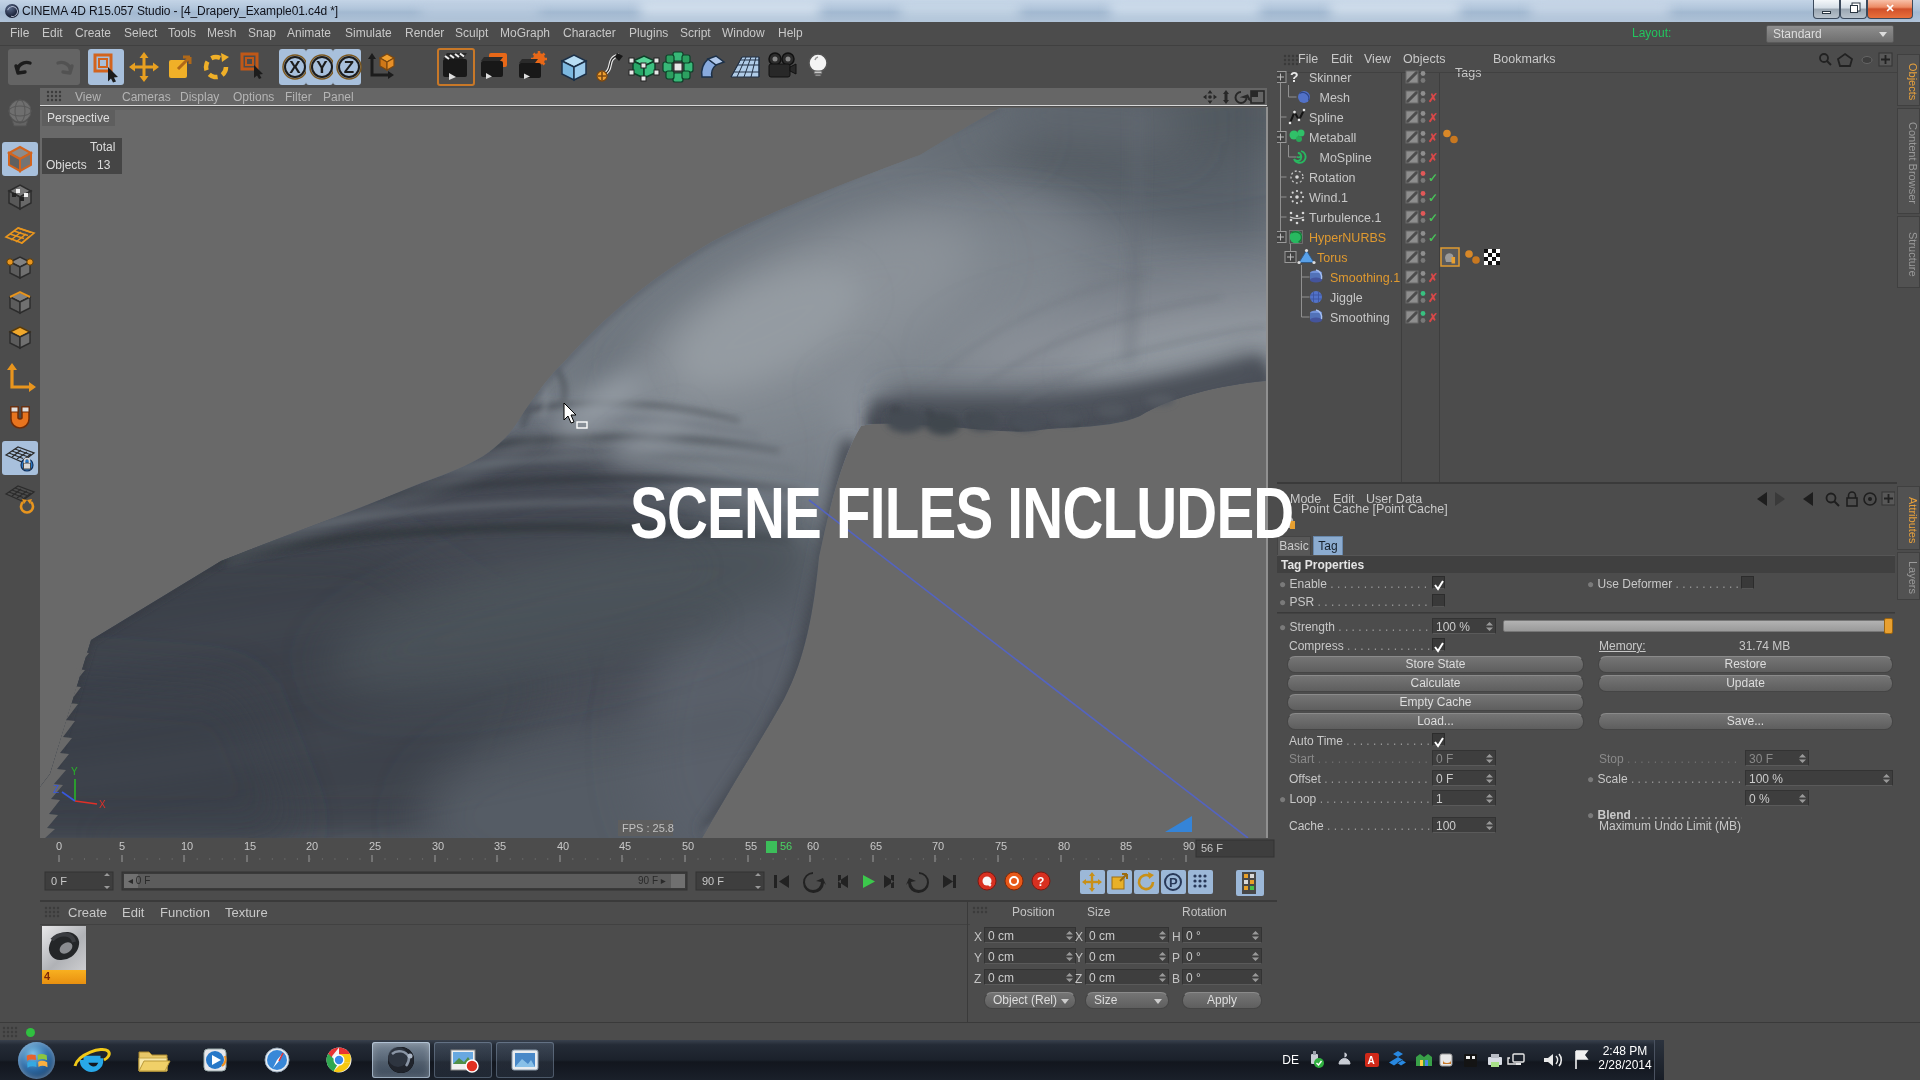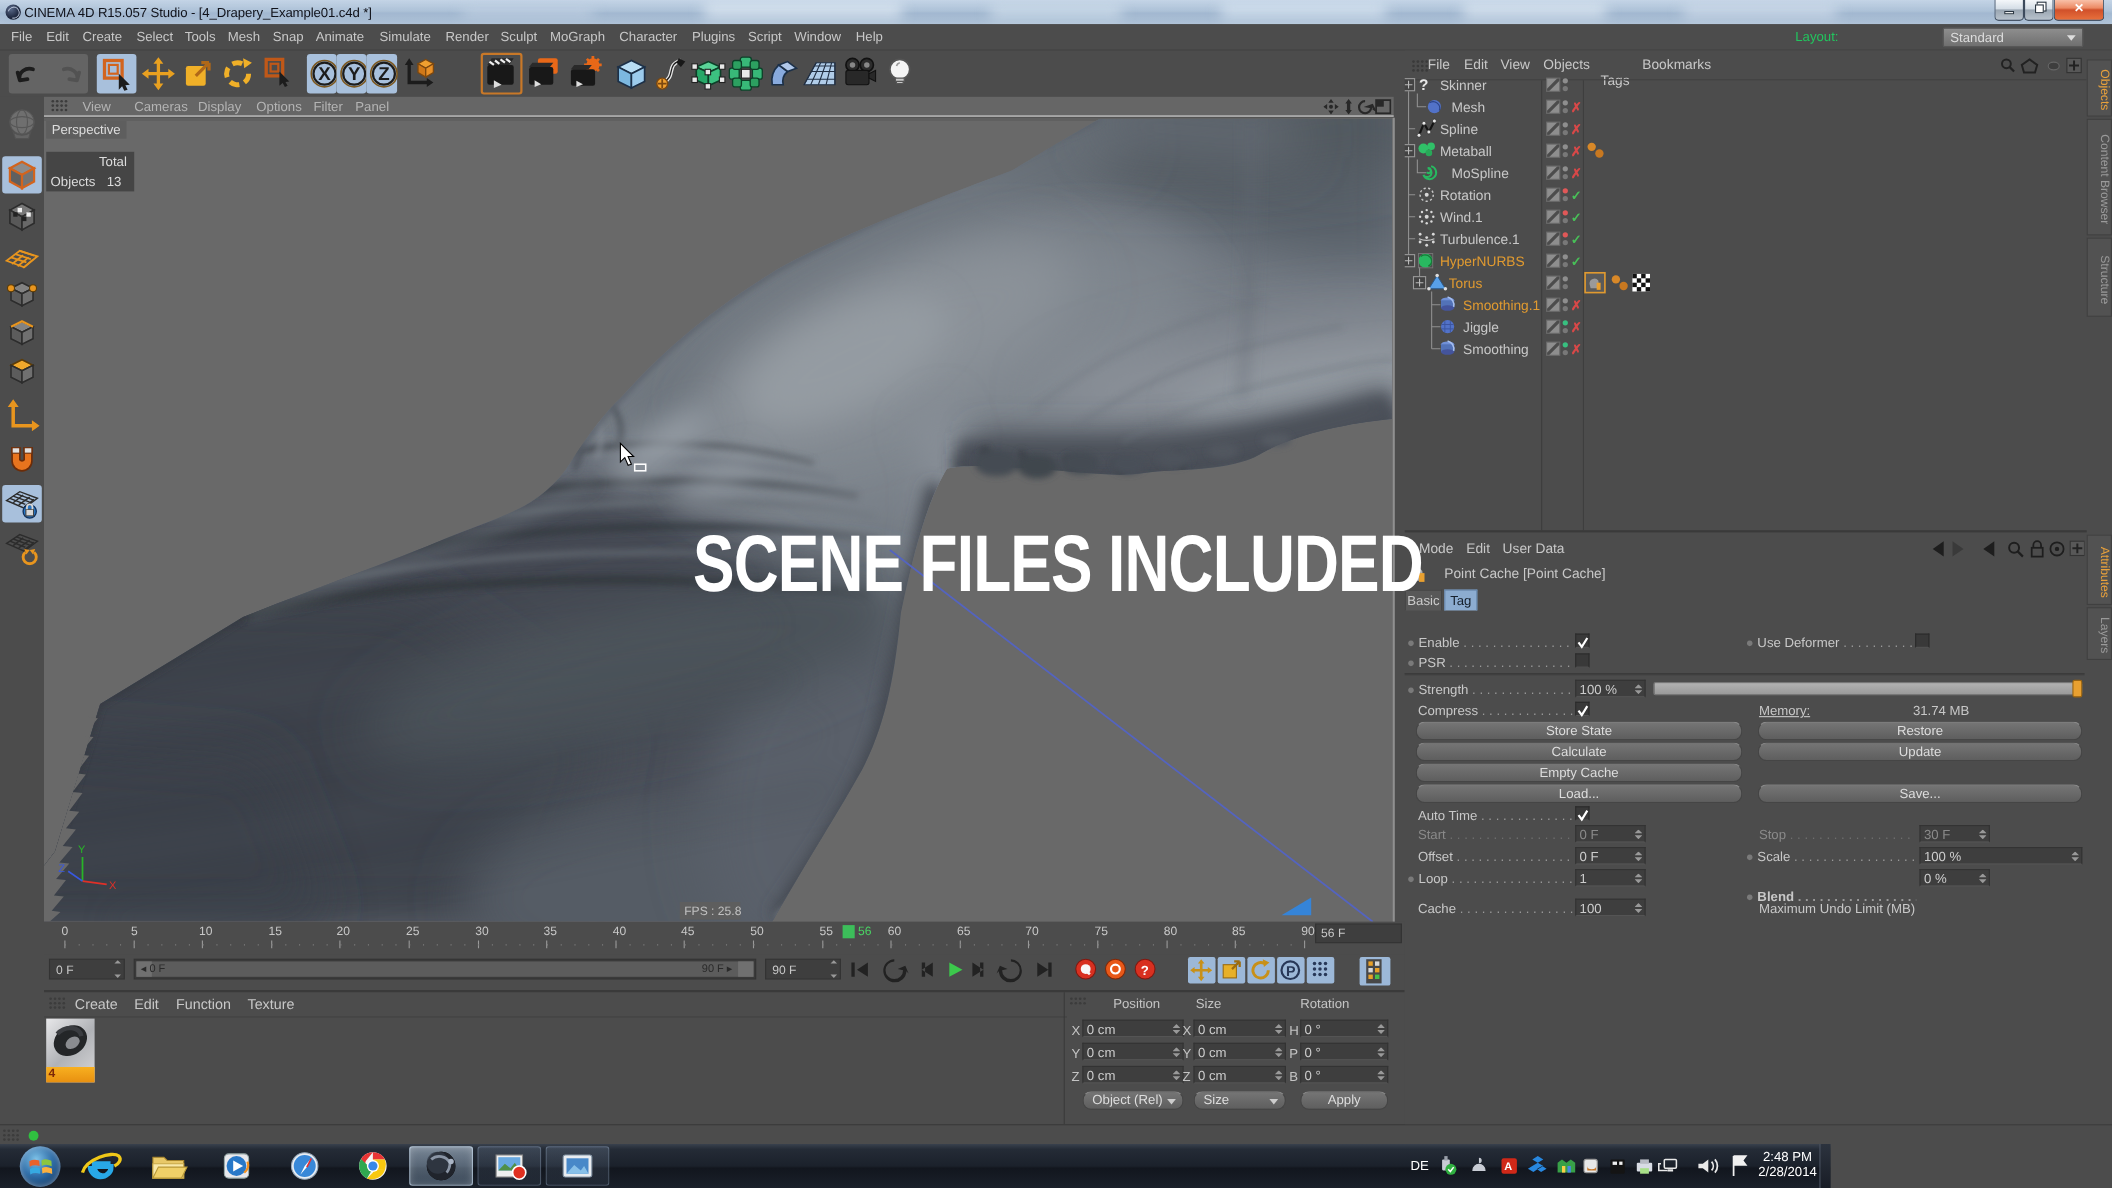--- a/index.html
+++ b/index.html
@@ -1028,23 +1028,24 @@
         <path d="M93.5 8 v-2.5 a3.5 3.5 0 0 1 7 0 v2.5" fill="none" stroke="#1e1e1e" stroke-width="1.6"></path>
         <circle cx="115" cy="9" r="6" fill="none" stroke="#1e1e1e" stroke-width="1.6"></circle>
         <circle cx="115" cy="9" r="2" fill="#1e1e1e"></circle>
         <rect x="127" y="2" width="13" height="13" fill="#585858" stroke="#333"></rect>
         <path d="M133.5 4 v9 M129 8.5 h9" stroke="#222" stroke-width="1.8"></path>
       </svg>
   <svg class="abs" style="left:2px;top:28px;" width="18" height="18" viewBox="0 0 18 18">
         <path d="M3 10 a6 6 0 0 1 11 -3 l1 9 h-11z" fill="#b0b0b0"></path>
         <rect x="11" y="9" width="5" height="8" fill="#e8a030"></rect>
       </svg>
-  <span class="pmenu abs" style="left:24px;top:30px;margin-left:12px;">Point Cache [Point Cache]</span>
+  <span class="pmenu abs" style="left:24px;top:18px;">Point Cache [Point Cache]</span>
   <div class="abs" style="left:0px;top:52px;width:34px;height:19px;background:#585858;border:1px solid #444;border-bottom:none;color:#ccc;font-size:12px;text-align:center;padding-top:2px;">Basic</div>
   <div class="abs" style="left:36px;top:52px;width:30px;height:19px;background:#8cacd0;border:1px solid #6888ac;border-bottom:none;color:#16202c;font-size:12px;text-align:center;padding-top:2px;">Tag</div>
+  <div class="abs" style="left:0;top:71px;width:618px;height:18px;background:#404040;border-top:1px solid #555;color:#e4e4e4;font-size:12px;font-weight:bold;padding:2px 0 0 4px;">Tag Properties</div>
 
   <div class="arow" style="left:2px;top:93px;width:152px;"><span style="color:#7a7a7a;">●</span> Enable <span class="dotl">. . . . . . . . . . . . . . . . . .</span></div>
   <div class="chk" style="left:155px;top:92px;"><svg width="12" height="12">
           <path d="M2 6 l3 4 5-8" stroke="#fff" stroke-width="2" fill="none"></path>
         </svg></div>
   <div class="arow" style="left:310px;top:93px;width:155px;"><span style="color:#7a7a7a;">●</span> Use Deformer <span class="dotl">. . . . . . . . . . .</span></div>
   <div class="chk" style="left:464px;top:92px;"></div>
   <div class="arow" style="left:2px;top:111px;width:152px;"><span style="color:#7a7a7a;">●</span> PSR <span class="dotl">. . . . . . . . . . . . . . . . . . . .</span></div>
   <div class="chk" style="left:155px;top:110px;"></div>
   <div class="abs" style="left:0;top:128px;width:618px;height:2px;background:#424242;border-top:1px solid #3a3a3a;"></div>

